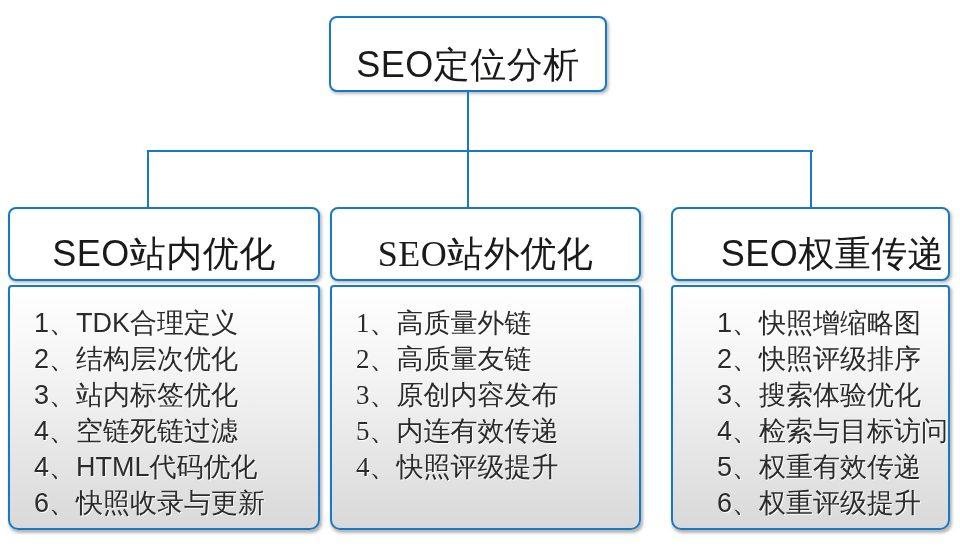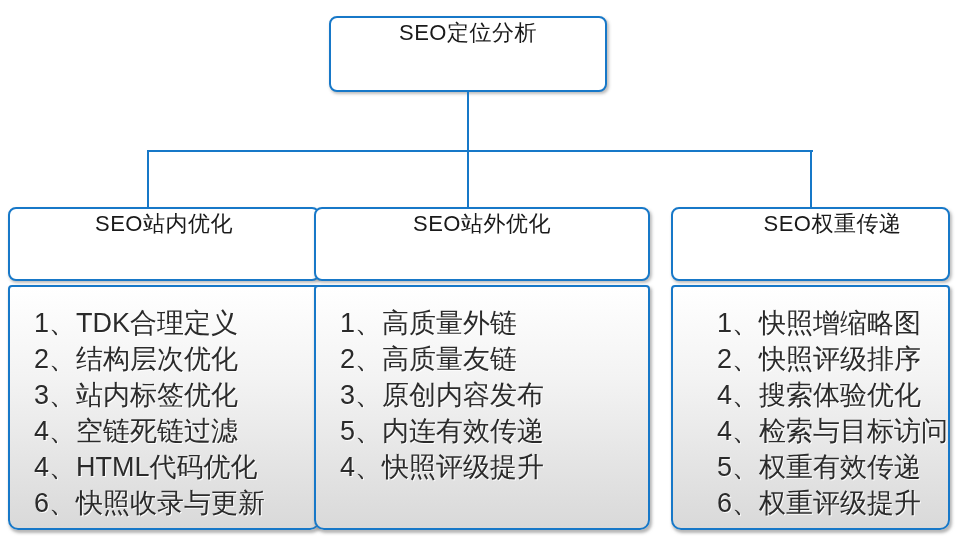--- a/index.html
+++ b/index.html
@@ -21,23 +21,23 @@
     background: #1778c8;
   }
   
   .node-box {
     position: absolute;
     box-sizing: border-box;
     background: #ffffff;
     border: 2px solid #1778c8;
     border-radius: 8px;
     display: flex;
-    align-items: flex-start;
+    align-items: flex-end;
     justify-content: center;
-    font-size: 22px;
+    font-size: 36px;
     color: #1a1a1a;
     box-shadow: 1.5px 2px 3px rgba(110,110,110,0.45);
     white-space: nowrap;
     letter-spacing: 0.5px;
   }
   .root-box {
     left: 329px; top: 16px;
     width: 278px; height: 76px;
   }
   .col-title {
@@ -59,21 +59,21 @@
   }
   .panel .row {
     font-size: 27px;
     line-height: 36px;
     color: #2b2b2b;
     text-shadow: 1px 1px 0 rgba(255,255,255,0.9);
     white-space: nowrap;
   }
   
   .col-left  { left: 8px;   width: 312px; }
-  .col-mid   { left: 314px; width: 336px; }
+  .col-mid   { left: 330px; width: 311px; font-family: Liberation Serif, serif; }
   .col-right { left: 671px; width: 279px; padding-left: 44px; }
 </style>
 </head>
 <body>
 
 <div class="canvas">
 
   <div class="node-box root-box">
     <span>SEO定位分析</span>
   </div>
@@ -106,19 +106,19 @@
     <div class="row">5、内连有效传递</div>
     <div class="row">4、快照评级提升</div>
   </div>
 
   <div class="node-box col-title col-right">
     <span>SEO权重传递</span>
   </div>
   <div class="panel col-right">
     <div class="row">1、快照增缩略图</div>
     <div class="row">2、快照评级排序</div>
-    <div class="row">4、搜索体验优化</div>
+    <div class="row">3、搜索体验优化</div>
     <div class="row">4、检索与目标访问</div>
     <div class="row">5、权重有效传递</div>
     <div class="row">6、权重评级提升</div>
   </div>
 
 </div>
 
 </body></html>

